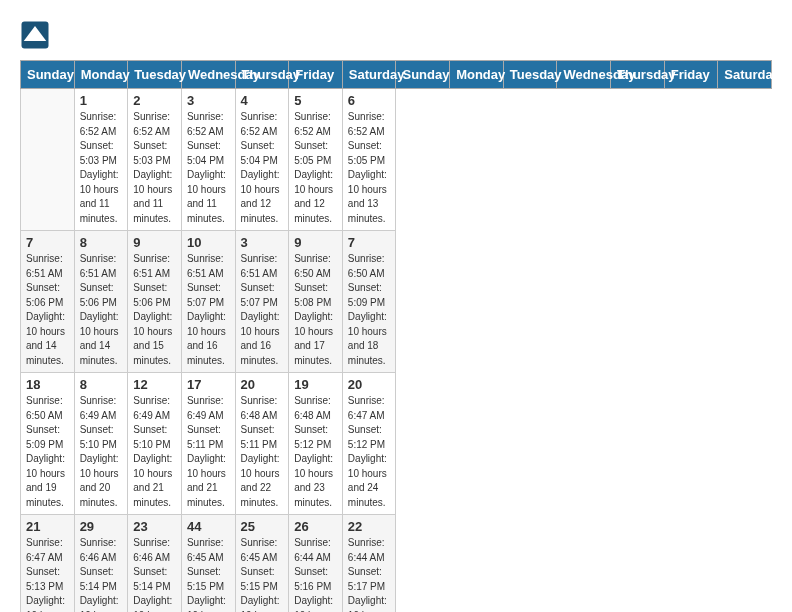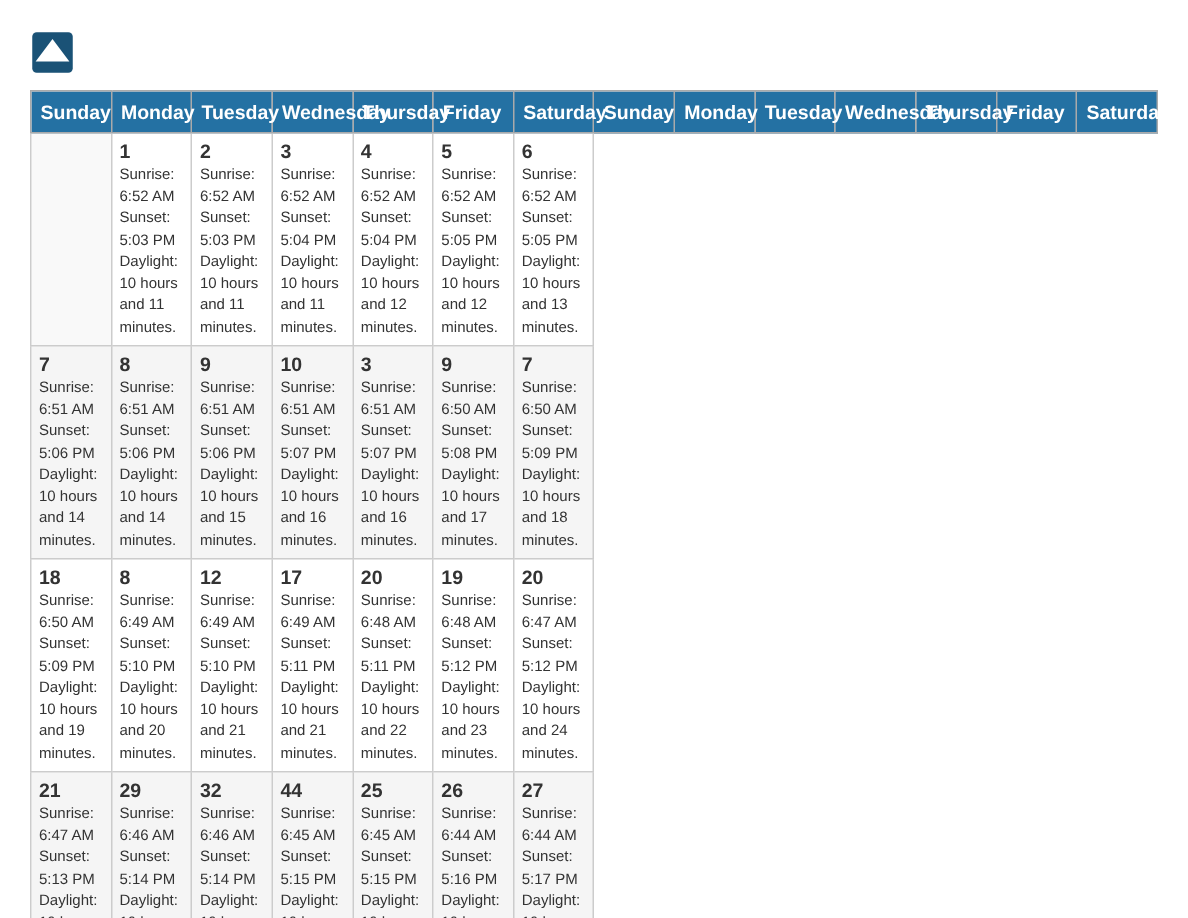--- a/index.html
+++ b/index.html
@@ -292,21 +292,21 @@
 and 26 minutes.</div>
         </td>
         <td>
           <span class="day-number">29</span>
           <div class="day-info" style="white-space: pre-line;">Sunrise: 6:46 AM
 Sunset: 5:14 PM
 Daylight: 10 hours
 and 27 minutes.</div>
         </td>
         <td>
-          <span class="day-number">32</span>
+          <span class="day-number">23</span>
           <div class="day-info" style="white-space: pre-line;">Sunrise: 6:46 AM
 Sunset: 5:14 PM
 Daylight: 10 hours
 and 28 minutes.</div>
         </td>
         <td>
           <span class="day-number">44</span>
           <div class="day-info" style="white-space: pre-line;">Sunrise: 6:45 AM
 Sunset: 5:15 PM
 Daylight: 10 hours
@@ -320,21 +320,21 @@
 and 30 minutes.</div>
         </td>
         <td>
           <span class="day-number">26</span>
           <div class="day-info" style="white-space: pre-line;">Sunrise: 6:44 AM
 Sunset: 5:16 PM
 Daylight: 10 hours
 and 31 minutes.</div>
         </td>
         <td>
-          <span class="day-number">27</span>
+          <span class="day-number">22</span>
           <div class="day-info" style="white-space: pre-line;">Sunrise: 6:44 AM
 Sunset: 5:17 PM
 Daylight: 10 hours
 and 32 minutes.</div>
         </td>
       </tr>
     </tbody>
 </table>
 
 </body></html>

